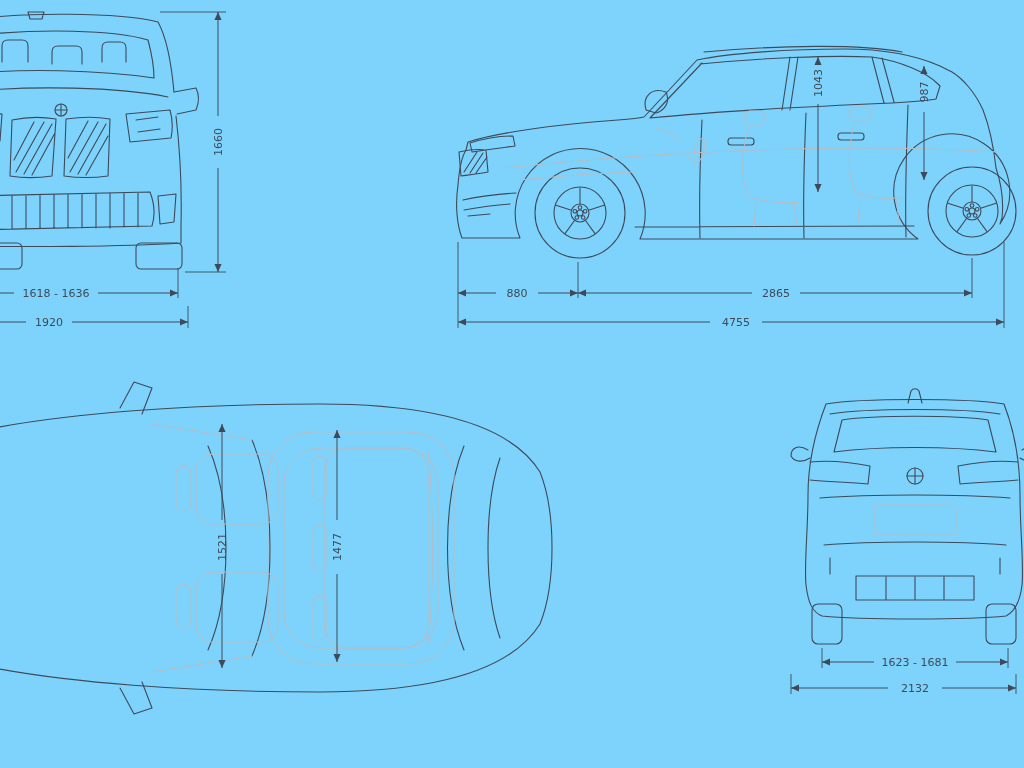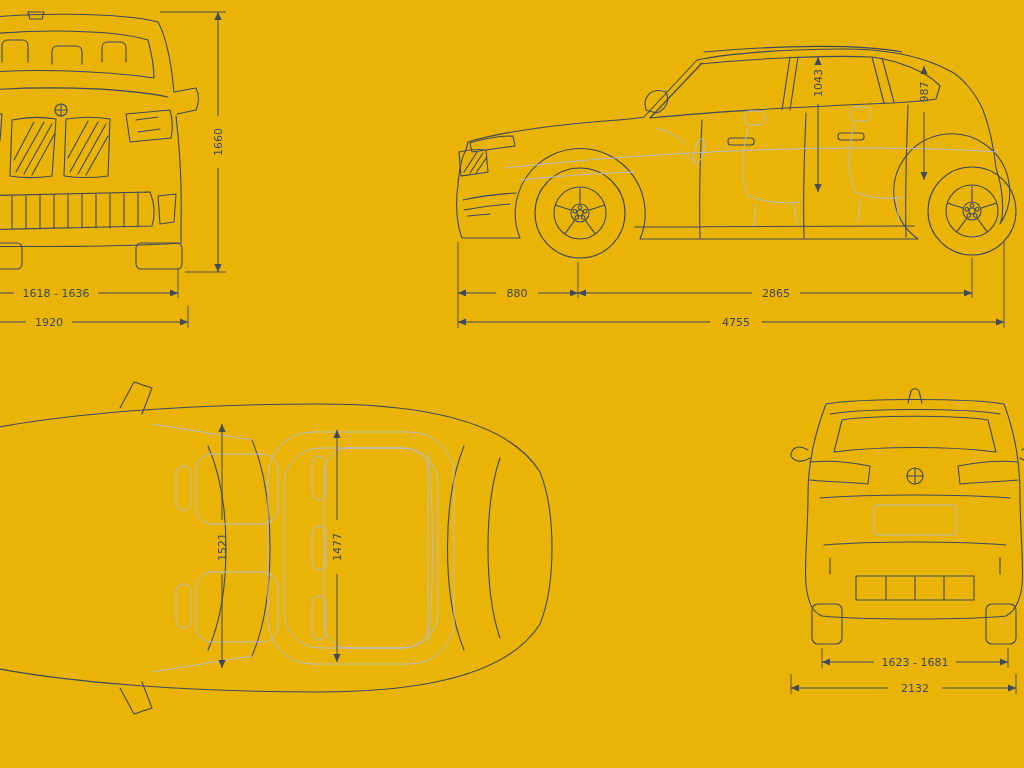--- a/index.html
+++ b/index.html
@@ -1,16 +1,16 @@
 <!DOCTYPE html>
 <html><head>
 <meta charset="utf-8">
 <style>
   html,body{margin:0;padding:0;background:#fff;}
-  .canvas{position:relative;width:1024px;height:768px;background:#eab308;overflow:hidden;}
+  .canvas{position:relative;width:1024px;height:768px;background:#7dd3fc;overflow:hidden;}
   svg{display:block;}
   .ln{fill:none;stroke:#3e4a5a;stroke-width:1.1;stroke-linecap:round;stroke-linejoin:round;}
   .lt{fill:none;stroke:#b6bdc6;stroke-width:1;stroke-linecap:round;stroke-linejoin:round;}
   .dim{fill:none;stroke:#3e4a5a;stroke-width:1;}
   .tick{fill:none;stroke:#3e4a5a;stroke-width:.9;}
   .lbl{font-family:"DejaVu Sans",sans-serif;font-size:11px;fill:#3e4a5a;}
 </style>
 </head>
 <body>
 

